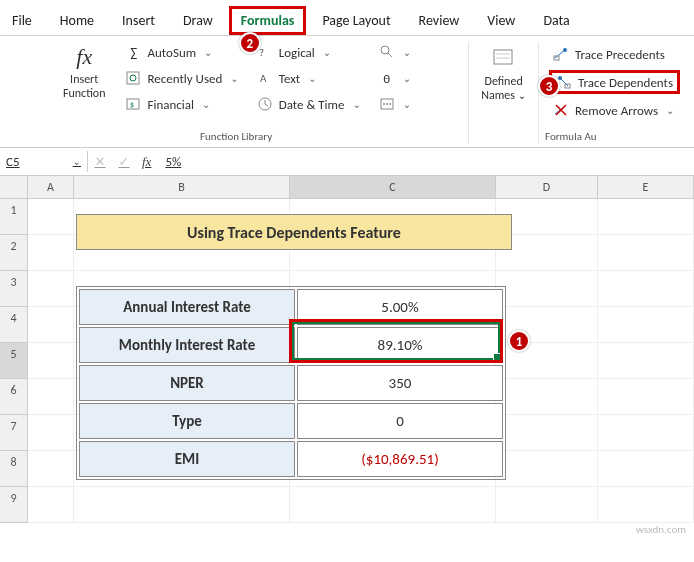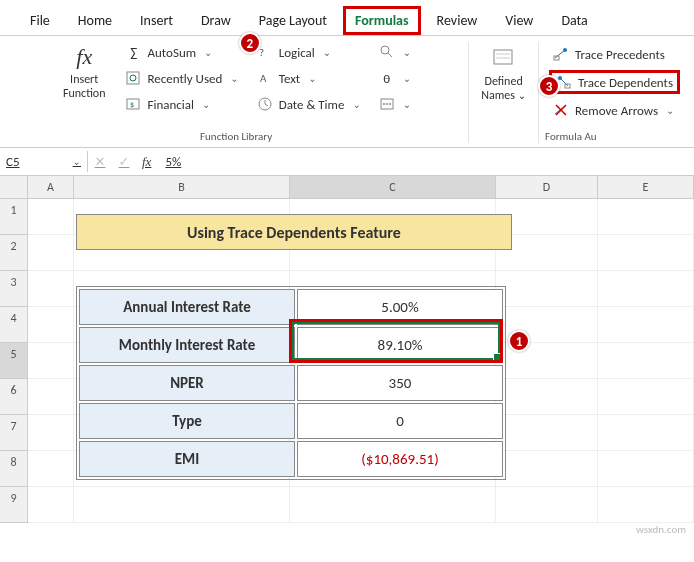--- a/index.html
+++ b/index.html
@@ -1,19 +1,19 @@
 <!DOCTYPE html>
 <html><head>
   <meta charset="utf-8">
   <style>
     * { box-sizing: border-box; margin: 0; padding: 0; }
     body { font-family: "Segoe UI", Calibri, sans-serif; font-size: 13px; background: #fff; color: #333; width: 694px; }
     
     
-    .ribbon-tabs { display: flex; gap: 4px; padding: 6px 18px 0; border-bottom: 1px solid #d0d0d0; background:#fff; }
+    .ribbon-tabs { display: flex; gap: 4px; padding: 6px 0 0; border-bottom: 1px solid #d0d0d0; background:#fff; }
     .ribbon-tab { padding: 6px 12px; cursor: pointer; font-size: 14px; color: #222; }
     .tab-active { border-bottom: 2px solid #107c41; color: #107c41; font-weight: 600; }
     .red-box { border: 3px solid #d40000; }
     .tab-formulas { padding: 3px 9px; }
     
     
     .ribbon-body { display: flex; background: #fff; border-bottom: 1px solid #ccc; padding: 6px 4px 4px; height: 112px; }
     .ribbon-group { display: flex; flex-direction: column; align-items: center; padding: 0 6px; border-right: 1px solid #e5e5e5; }
     .ribbon-group:last-child { border-right: none; }
     .group-label { font-size: 11px; color: #555; margin-top: auto; padding-top: 2px; }
@@ -68,22 +68,22 @@
     svg { display:block; }
   </style>
 </head>
 <body>
 
 <div class="ribbon-tabs" style="position:relative;">
   <div class="ribbon-tab">File</div>
   <div class="ribbon-tab">Home</div>
   <div class="ribbon-tab">Insert</div>
   <div class="ribbon-tab">Draw</div>
+  <div class="ribbon-tab tab-active red-box tab-formulas" style="position:relative;">Formulas</div>
   <div class="ribbon-tab">Page Layout</div>
-  <div class="ribbon-tab tab-active red-box tab-formulas" style="position:relative;">Formulas</div>
   <div class="ribbon-tab">Review</div>
   <div class="ribbon-tab">View</div>
   <div class="ribbon-tab">Data</div>
 </div>
 
 <div class="ribbon-body" style="position:relative;">
 
   <div class="ribbon-group" style="flex:1;">
     <div style="display:flex; gap:10px; align-items:flex-start;">
       <div class="big-btn">

